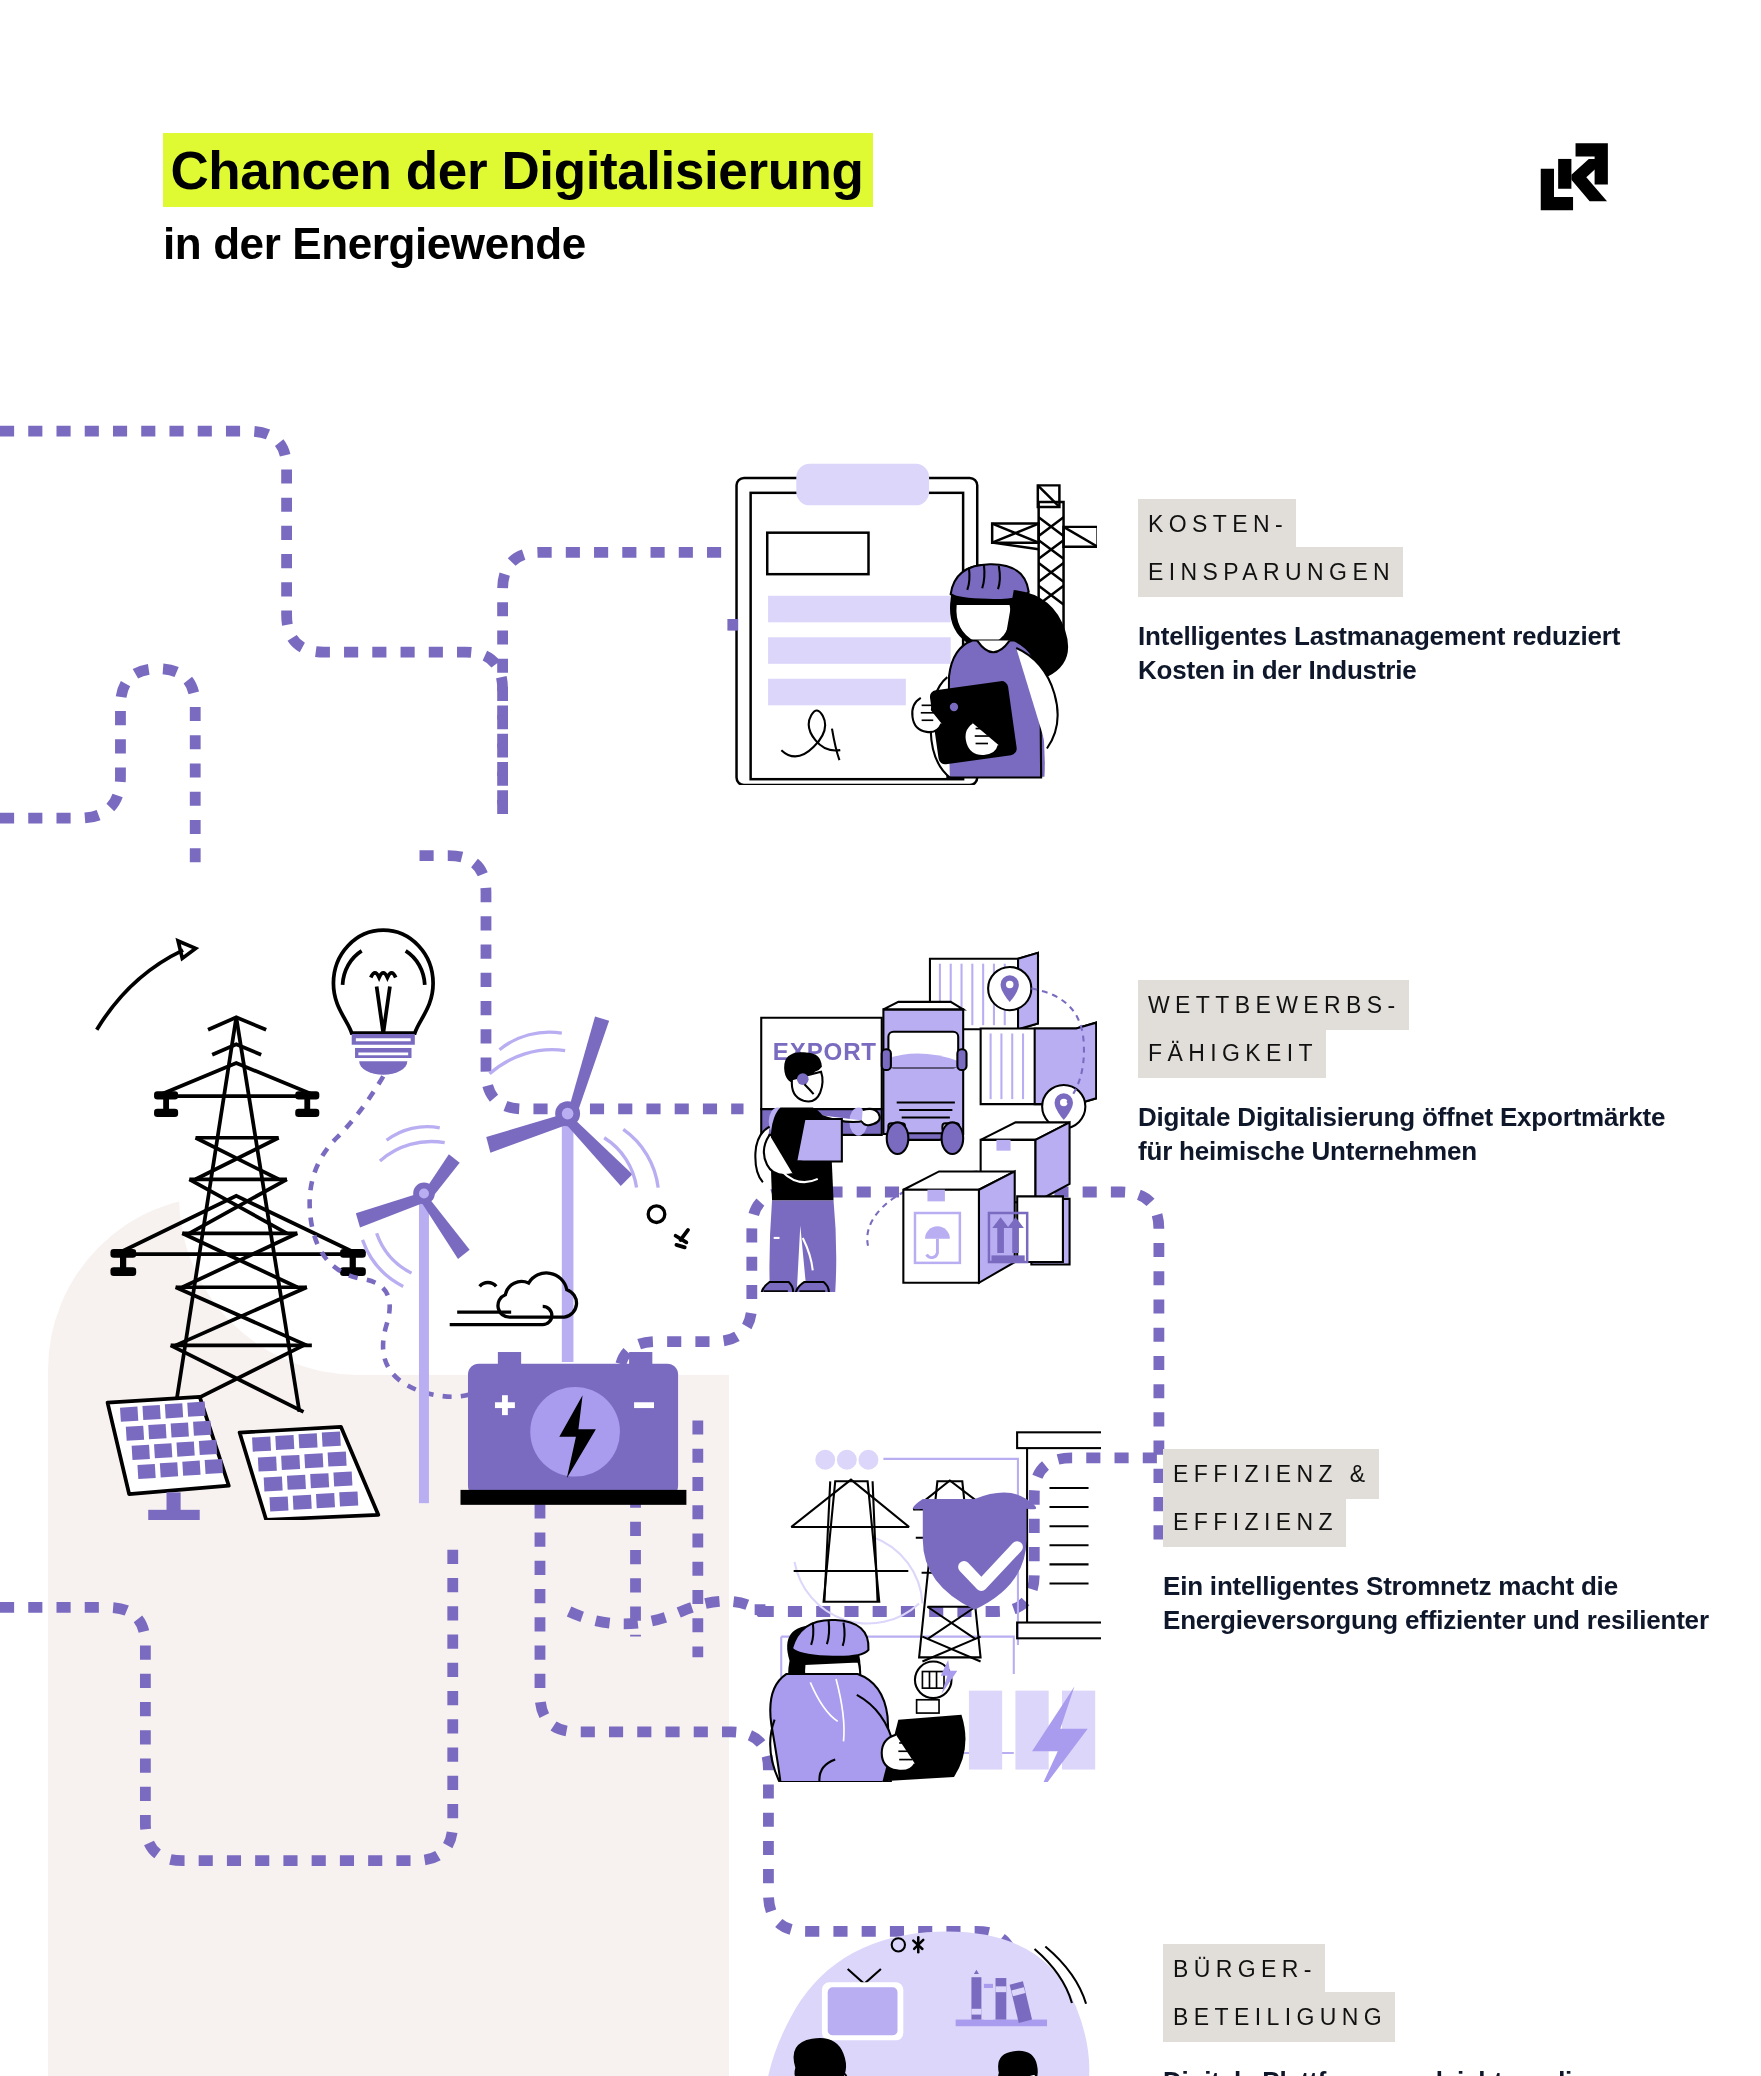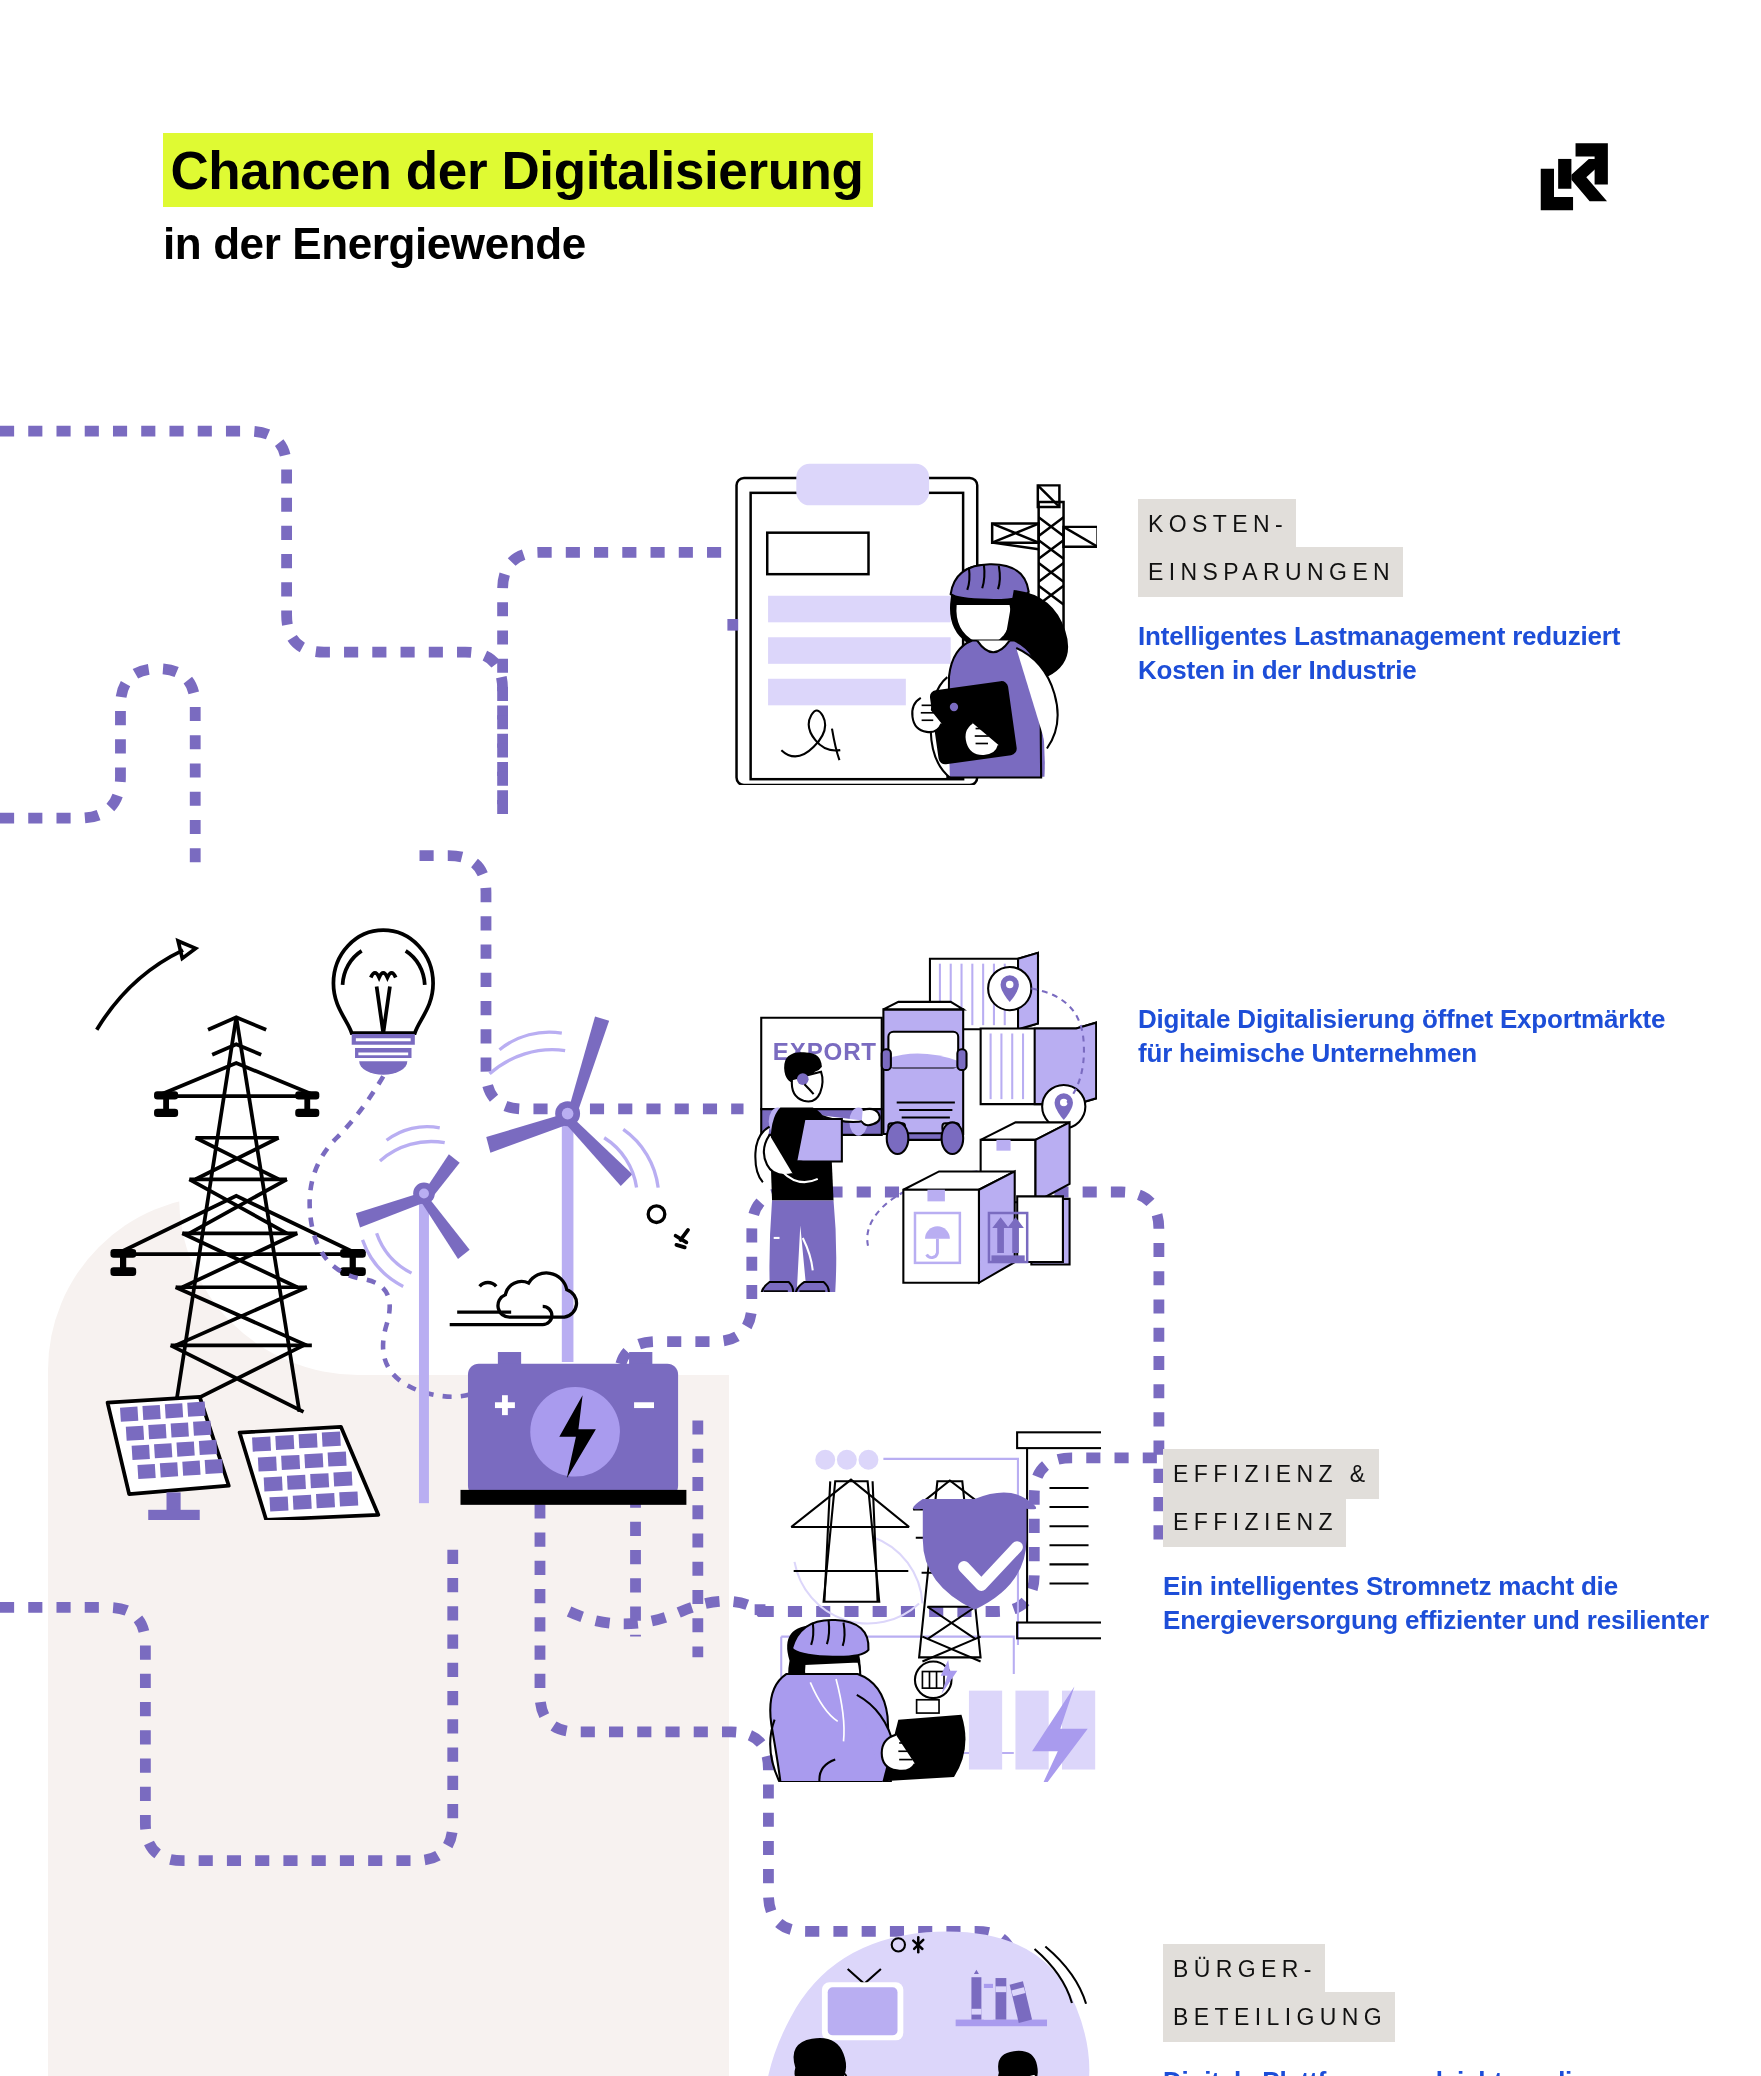--- a/index.html
+++ b/index.html
@@ -71,21 +71,21 @@
     font-weight:400;
     letter-spacing:5.4px;
     line-height:1.62;
     padding:6.6px 8.3px 6.6px 10px;
     white-space:nowrap;
   }
   .kicker .l2{ margin-top:-2.5px; }
   .body-txt{
     margin-top:23px;
     font-size:26px; font-weight:700; line-height:1.30;
-    color:#1d4ed8; letter-spacing:-0.2px;
+    color:#0f172a; letter-spacing:-0.2px;
   }
 </style>
 </head>
 <body>
 
 <div class="pink-panel"></div>
 <div class="pink-notch"></div>
 
 <svg class="dash-layer" viewBox="0 0 4242 6000" preserveAspectRatio="none">
   <g fill="none" stroke="#7A6BC0" stroke-width="26" stroke-linecap="butt" stroke-dasharray="34 34">
@@ -482,20 +482,24 @@
           <path d="M184,828 h62"></path>
       </g>
       <g fill="none" stroke="#fff" stroke-width="5">
         <path d="M122,700 h14"></path>
           <path d="M192,700 q20,40 24,78"></path>
       </g>
     </g>
   </svg>
 
   <div class="txt" style="left:415px; top:33px; width:548px;">
+    <div class="kicker">
+      <span class="l1">WETTBEWERBS-</span><br>
+      <span class="l2">FÄHIGKEIT</span>
+    </div>
     <div class="body-txt">Digitale Digitalisierung öffnet Exportmärkte für heimische Unternehmen</div>
   </div>
 </div>
 
 <div class="row" style="left:748px; top:1429px; width:980px; height:357px;">
   <svg class="illu" width="353" height="353" viewBox="0 0 850 850">
 
     <g fill="none" stroke="#B9AEF2" stroke-width="5">
       <path d="M326,72 H650 V520"></path>
       <path d="M80,500 H640 V590"></path>

